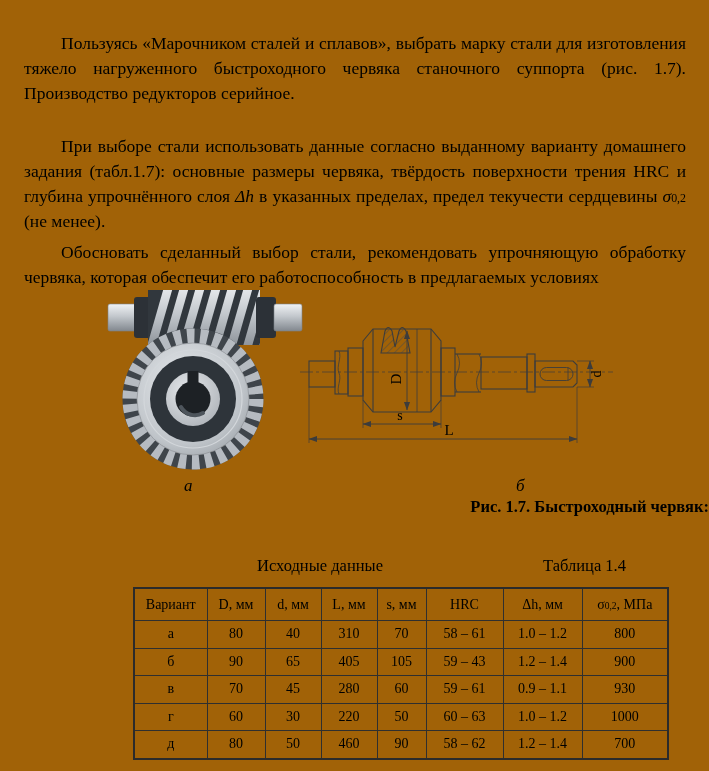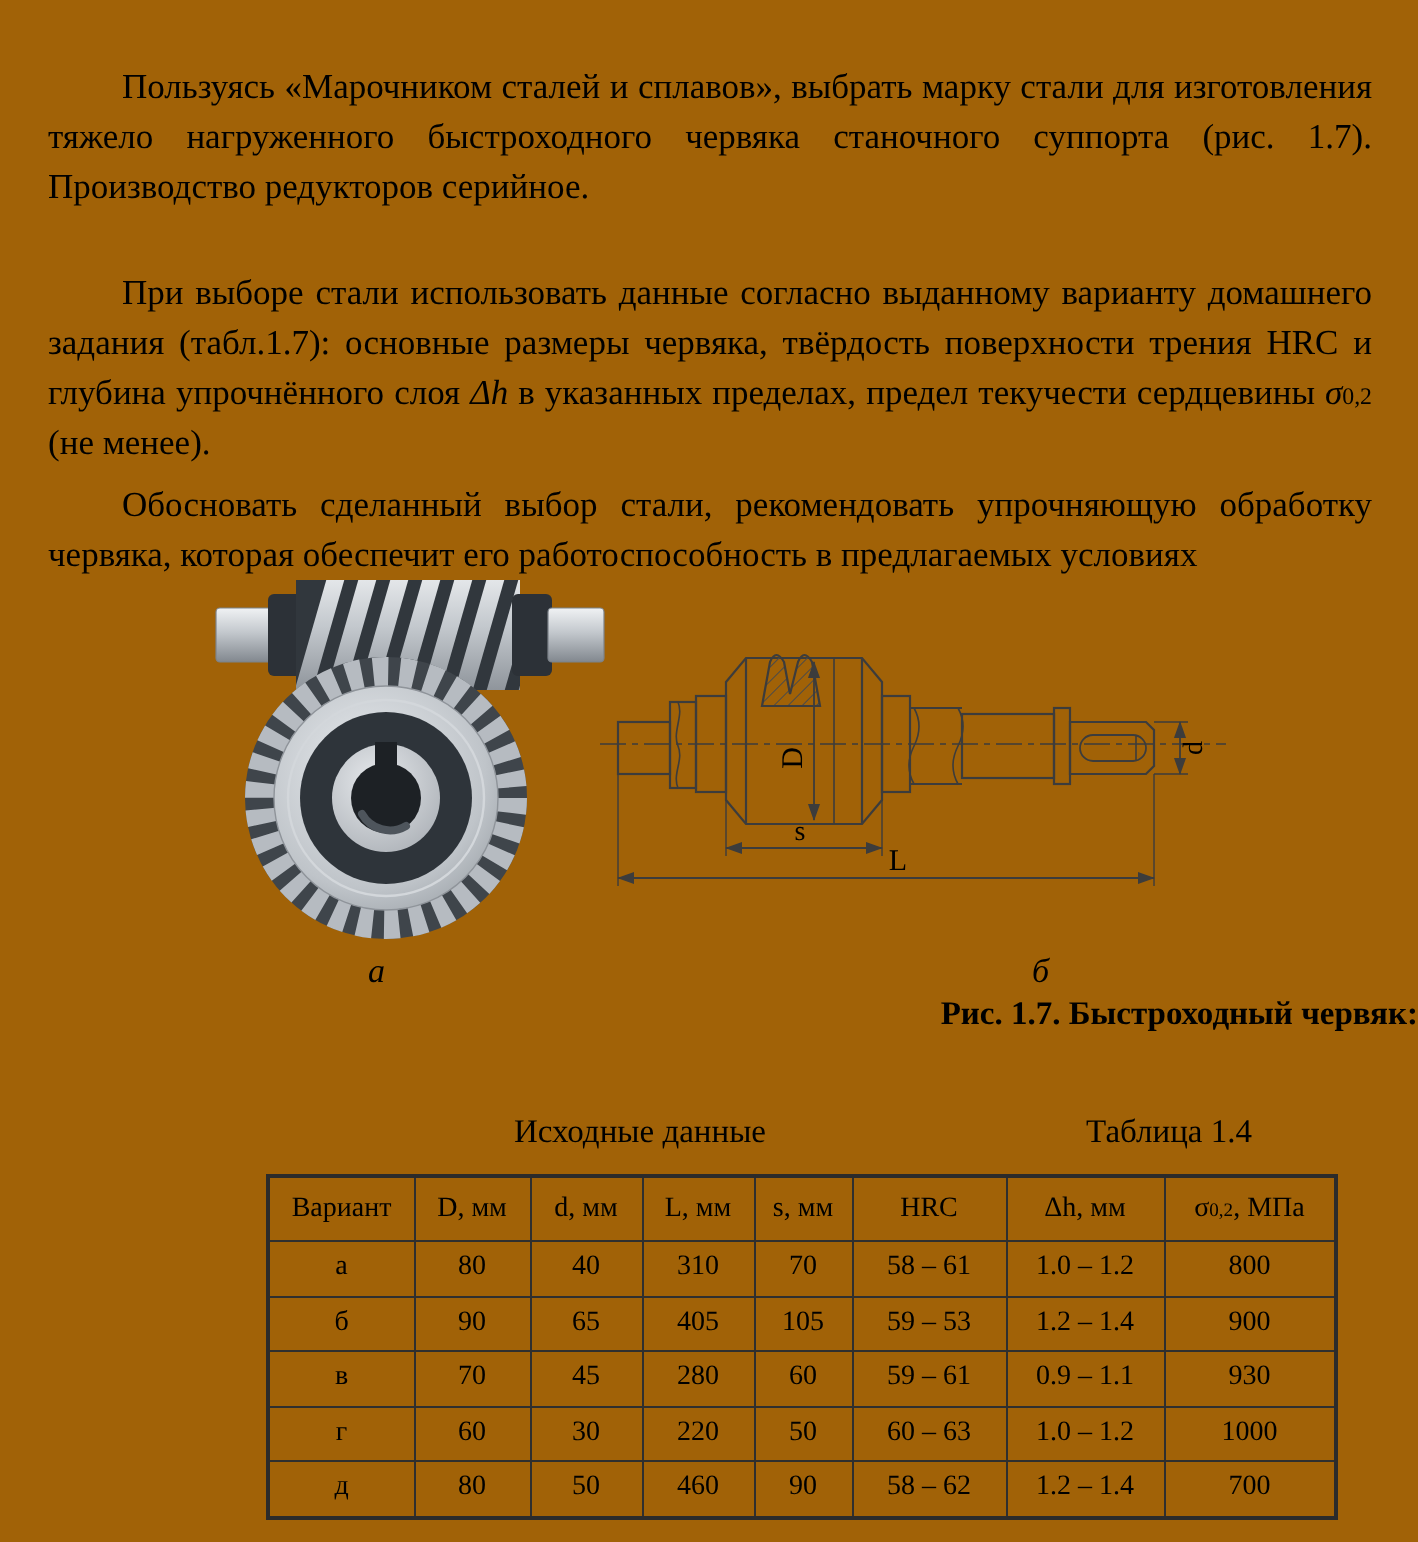--- a/index.html
+++ b/index.html
@@ -206,21 +206,21 @@
         <td>58 – 61</td>
         <td>1.0 – 1.2</td>
         <td>800</td>
       </tr>
       <tr>
         <td class="variant">б</td>
         <td>90</td>
         <td>65</td>
         <td>405</td>
         <td>105</td>
-        <td>59 – 53</td>
+        <td>59 – 43</td>
         <td>1.2 – 1.4</td>
         <td>900</td>
       </tr>
       <tr>
         <td class="variant">в</td>
         <td>70</td>
         <td>45</td>
         <td>280</td>
         <td>60</td>
         <td>59 – 61</td>

